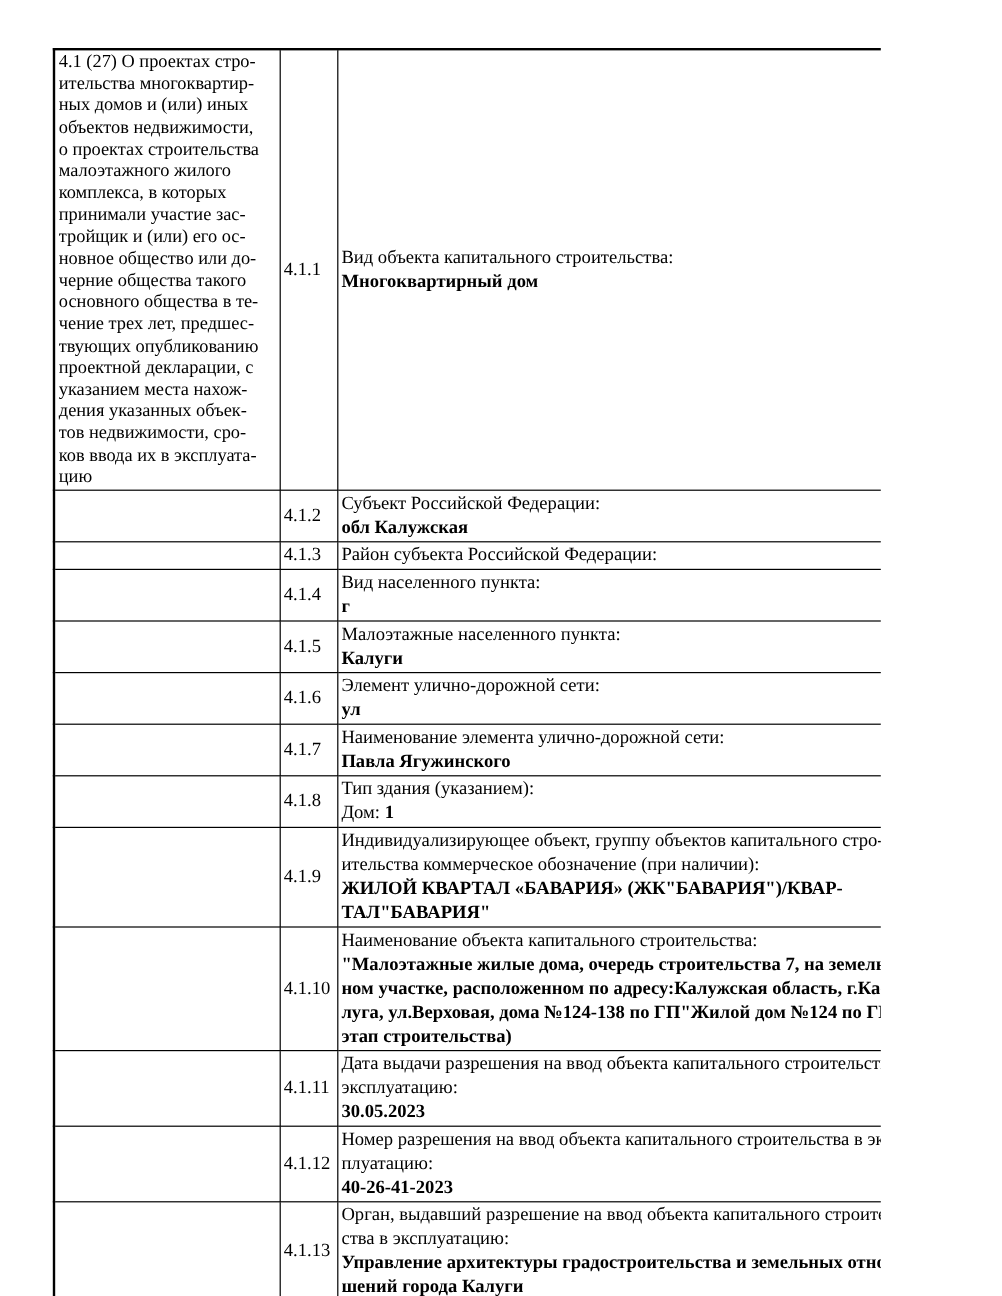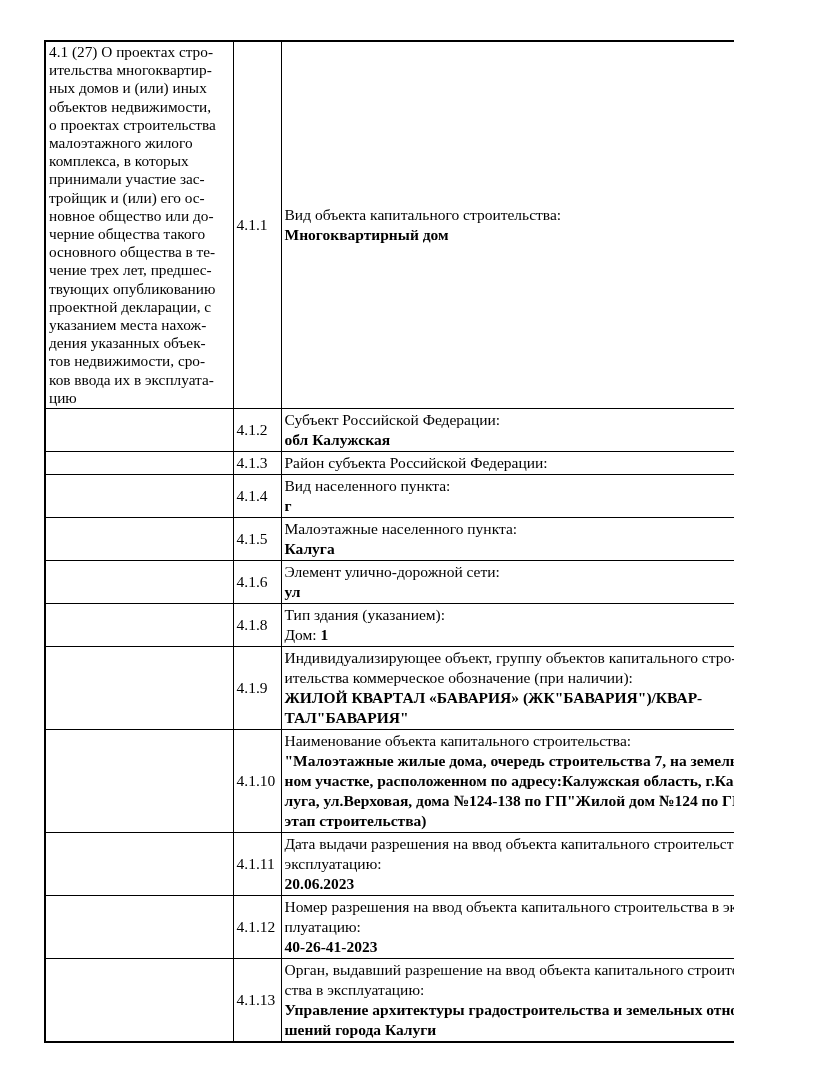--- a/index.html
+++ b/index.html
@@ -119,29 +119,37 @@
           <td class="content-cell">
             <div class="field-label">Вид населенного пункта:</div>
             <div class="field-value-line"><span class="field-value">г</span></div>
           </td>
         </tr>
         <tr>
           <td class="desc-cell"></td>
           <td class="num-cell">4.1.5</td>
           <td class="content-cell">
             <div class="field-label">Малоэтажные населенного пункта:</div>
-            <div class="field-value-line"><span class="field-value">Калуга</span></div>
+            <div class="field-value-line"><span class="field-value">Калуги</span></div>
           </td>
         </tr>
         <tr>
           <td class="desc-cell"></td>
           <td class="num-cell">4.1.6</td>
           <td class="content-cell">
             <div class="field-label">Элемент улично-дорожной сети:</div>
             <div class="field-value-line"><span class="field-value">ул</span></div>
+          </td>
+        </tr>
+        <tr>
+          <td class="desc-cell"></td>
+          <td class="num-cell">4.1.7</td>
+          <td class="content-cell">
+            <div class="field-label">Наименование элемента улично-дорожной сети:</div>
+            <div class="field-value-line"><span class="field-value">Павла Ягужинского</span></div>
           </td>
         </tr>
         <tr>
           <td class="desc-cell"></td>
           <td class="num-cell">4.1.8</td>
           <td class="content-cell">
             <div class="field-label">Тип здания (указанием):</div>
             <div class="field-value-line"><span class="value-prefix">Дом: </span><span class="field-value">1</span></div>
           </td>
         </tr>
@@ -165,21 +173,21 @@
 луга, ул.Верховая, дома №124-138 по ГП"Жилой дом №124 по ГП(1
 этап строительства)</span></div>
           </td>
         </tr>
         <tr>
           <td class="desc-cell"></td>
           <td class="num-cell">4.1.11</td>
           <td class="content-cell">
             <div class="field-label">Дата выдачи разрешения на ввод объекта капитального строительства в
 эксплуатацию:</div>
-            <div class="field-value-line"><span class="field-value">20.06.2023</span></div>
+            <div class="field-value-line"><span class="field-value">30.05.2023</span></div>
           </td>
         </tr>
         <tr>
           <td class="desc-cell"></td>
           <td class="num-cell">4.1.12</td>
           <td class="content-cell">
             <div class="field-label">Номер разрешения на ввод объекта капитального строительства в экс-
 плуатацию:</div>
             <div class="field-value-line"><span class="field-value">40-26-41-2023</span></div>
           </td>

